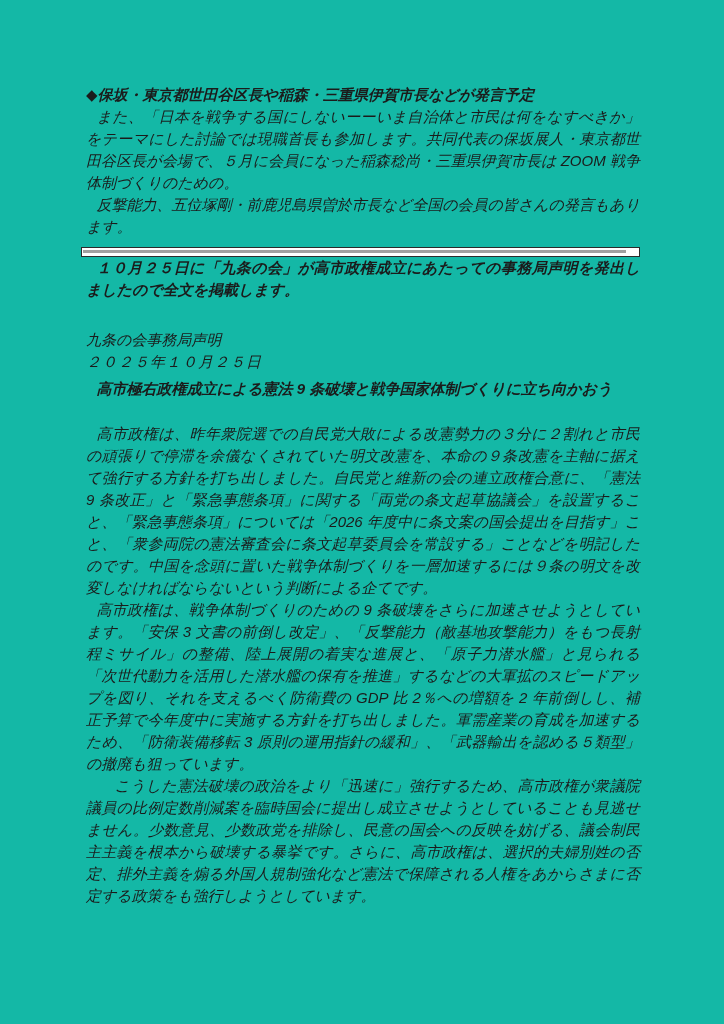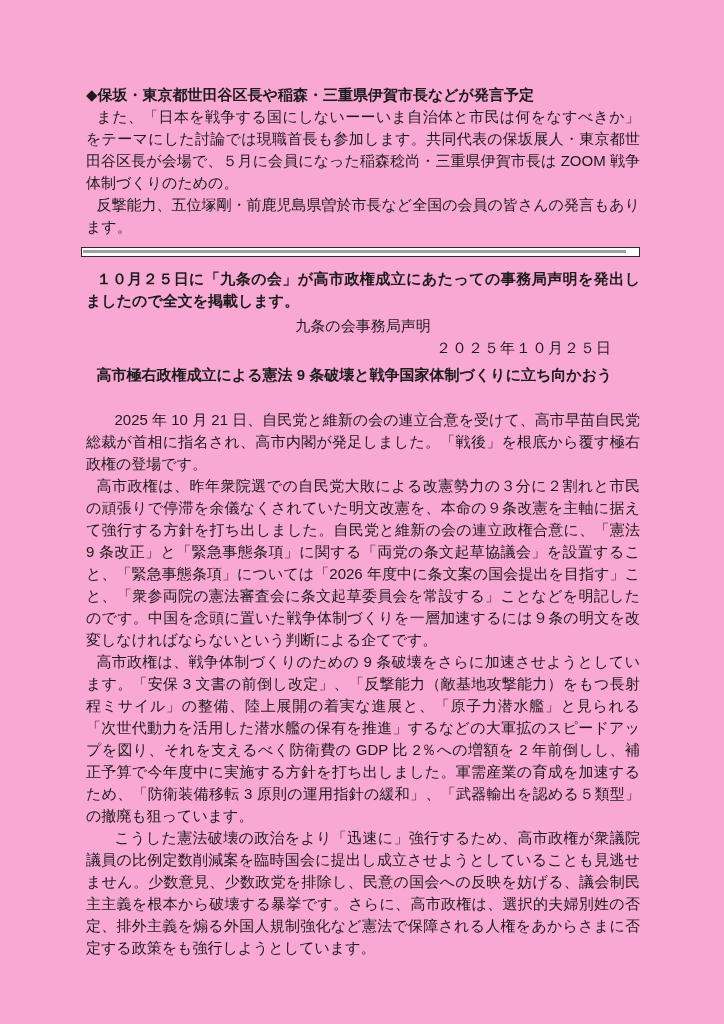--- a/index.html
+++ b/index.html
@@ -4,28 +4,29 @@
 <style>
   html, body {
     margin: 0;
     padding: 0;
     background: #ffffff;
   }
   .page {
     position: relative;
     width: 724px;
     height: 1024px;
-    background: #f9a8d4;
+    background: #14b8a6;
     box-sizing: border-box;
     padding: 84px 84px 0 86px;
     font-family: "Liberation Sans", "DejaVu Sans", sans-serif;
     font-size: 15px;
     line-height: 22px;
     color: #1b1b1b;
     overflow: hidden;
+    font-style: italic;
   }
   p {
     margin: 0;
     text-align: justify;
     text-justify: inter-ideograph;
   }
   .bold { font-weight: bold; }
   .ind-1 { text-indent: 0.7em; }
   .ind-2 { text-indent: 1.9em; }
 
@@ -42,25 +43,24 @@
   .divider .inner-line {
     position: absolute;
     top: 2px;
     left: 1px;
     right: 13px;
     height: 3px;
     background: #a0a0a0;
   }
 
   .notice {
-    margin-top: 11px;
     font-weight: bold;
   }
-  .meta-label { margin-top: 3px; text-align: center; }
-  .meta-date  { text-align: right; padding-right: 28px; letter-spacing: 1px; }
+  .meta-label { margin-top: 28px; text-align: left; }
+  .meta-date  { padding-right: 28px; letter-spacing: 1px; }
 
   .stmt-title {
     margin-top: 5px;
     font-weight: bold;
   }
   .stmt-body { margin-top: 23px; }
 </style>
 </head>
 <body>
 
@@ -78,21 +78,20 @@
 
   <p class="notice ind-1">１０月２５日に「九条の会」が高市政権成立にあたっての事務局声明を発出しましたので全文を掲載します。</p>
 
   <section>
     <p class="meta-label">九条の会事務局声明</p>
     <p class="meta-date">２０２５年１０月２５日</p>
 
     <p class="stmt-title ind-1">高市極右政権成立による憲法 9 条破壊と戦争国家体制づくりに立ち向かおう</p>
 
     <div class="stmt-body">
-      <p class="ind-2">2025 年 10 月 21 日、自民党と維新の会の連立合意を受けて、高市早苗自民党総裁が首相に指名され、高市内閣が発足しました。「戦後」を根底から覆す極右政権の登場です。</p>
       <p class="ind-1">高市政権は、昨年衆院選での自民党大敗による改憲勢力の３分に２割れと市民の頑張りで停滞を余儀なくされていた明文改憲を、本命の９条改憲を主軸に据えて強行する方針を打ち出しました。自民党と維新の会の連立政権合意に、「憲法 9 条改正」と「緊急事態条項」に関する「両党の条文起草協議会」を設置すること、「緊急事態条項」については「2026 年度中に条文案の国会提出を目指す」こと、「衆参両院の憲法審査会に条文起草委員会を常設する」ことなどを明記したのです。中国を念頭に置いた戦争体制づくりを一層加速するには９条の明文を改変しなければならないという判断による企てです。</p>
       <p class="ind-1">高市政権は、戦争体制づくりのための 9 条破壊をさらに加速させようとしています。「安保 3 文書の前倒し改定」、「反撃能力（敵基地攻撃能力）をもつ長射程ミサイル」の整備、陸上展開の着実な進展と、「原子力潜水艦」と見られる「次世代動力を活用した潜水艦の保有を推進」するなどの大軍拡のスピードアップを図り、それを支えるべく防衛費の GDP 比 2％への増額を 2 年前倒しし、補正予算で今年度中に実施する方針を打ち出しました。軍需産業の育成を加速するため、「防衛装備移転 3 原則の運用指針の緩和」、「武器輸出を認める５類型」の撤廃も狙っています。</p>
       <p class="ind-2">こうした憲法破壊の政治をより「迅速に」強行するため、高市政権が衆議院議員の比例定数削減案を臨時国会に提出し成立させようとしていることも見逃せません。少数意見、少数政党を排除し、民意の国会への反映を妨げる、議会制民主主義を根本から破壊する暴挙です。さらに、高市政権は、選択的夫婦別姓の否定、排外主義を煽る外国人規制強化など憲法で保障される人権をあからさまに否定する政策をも強行しようとしています。</p>
 
     </div>
   </section>
 
 </div>
 
 </body></html>

